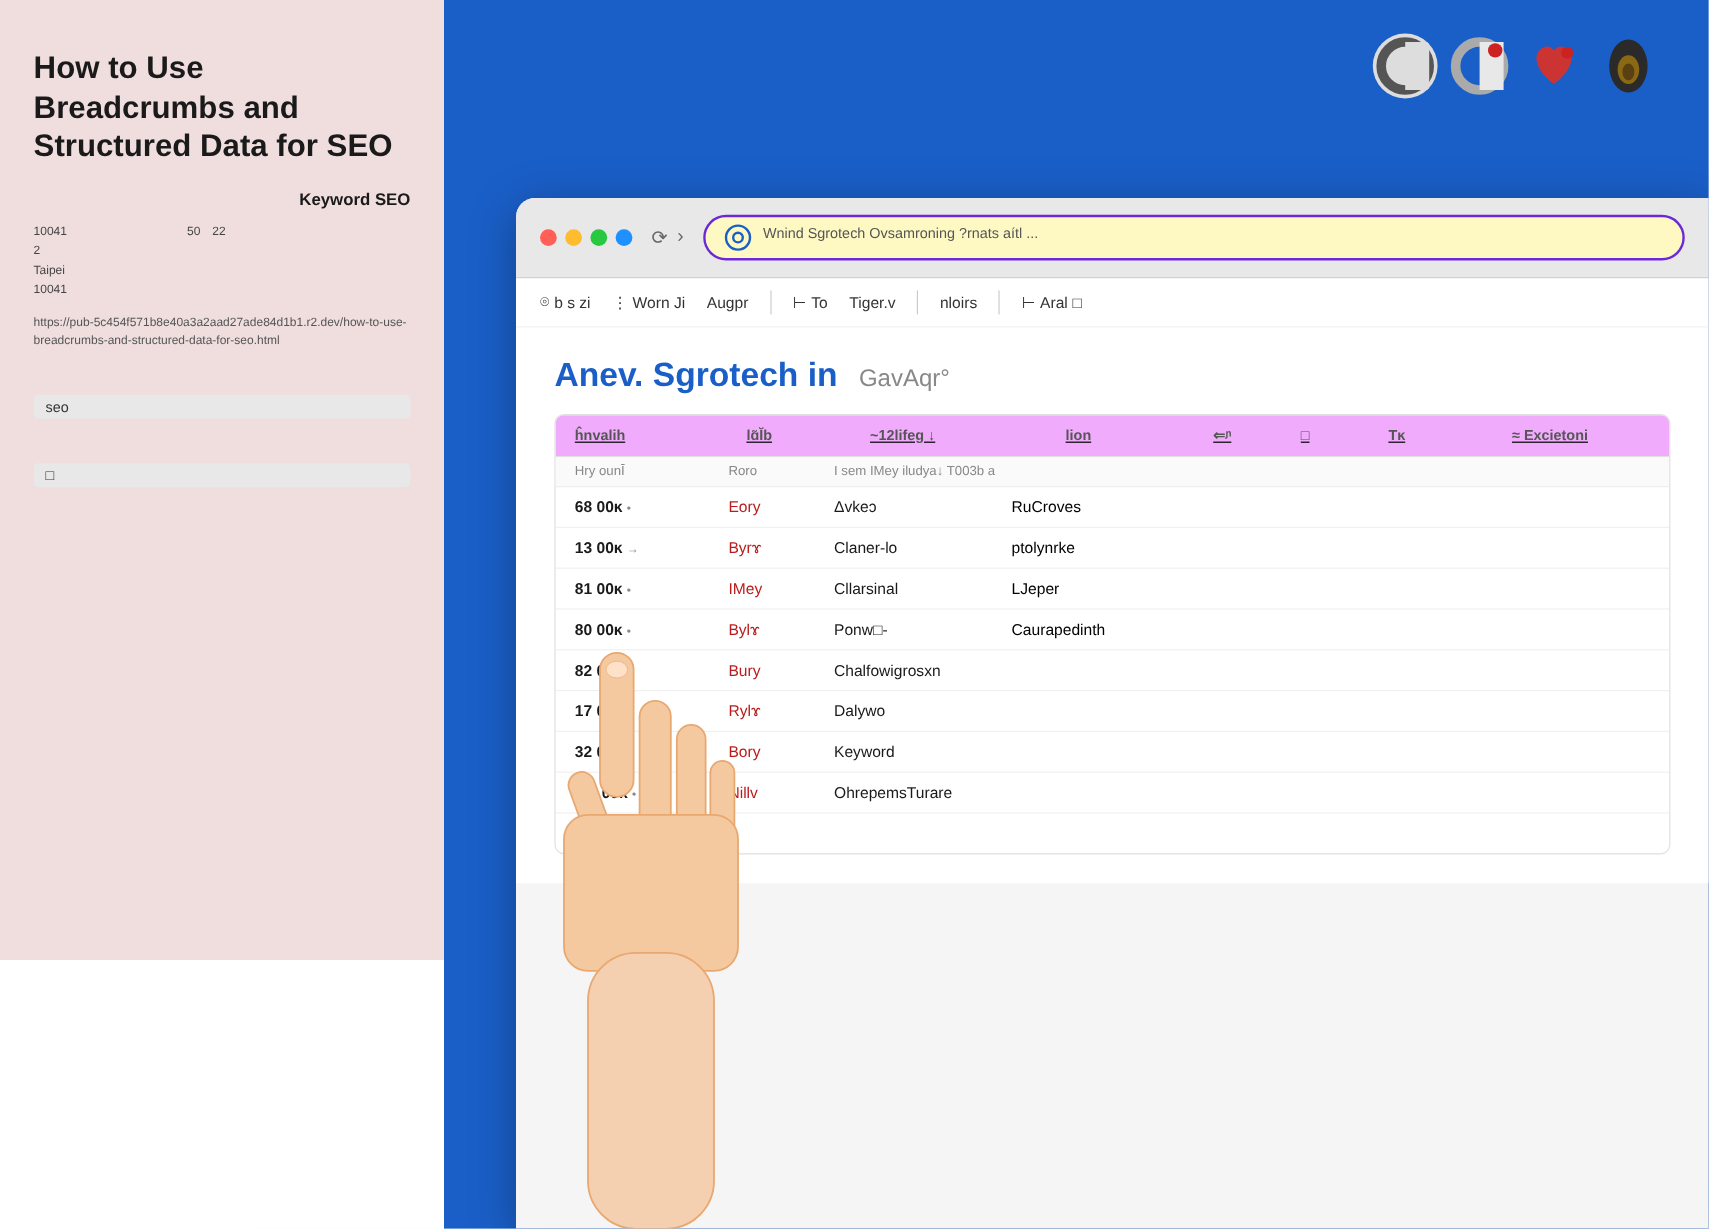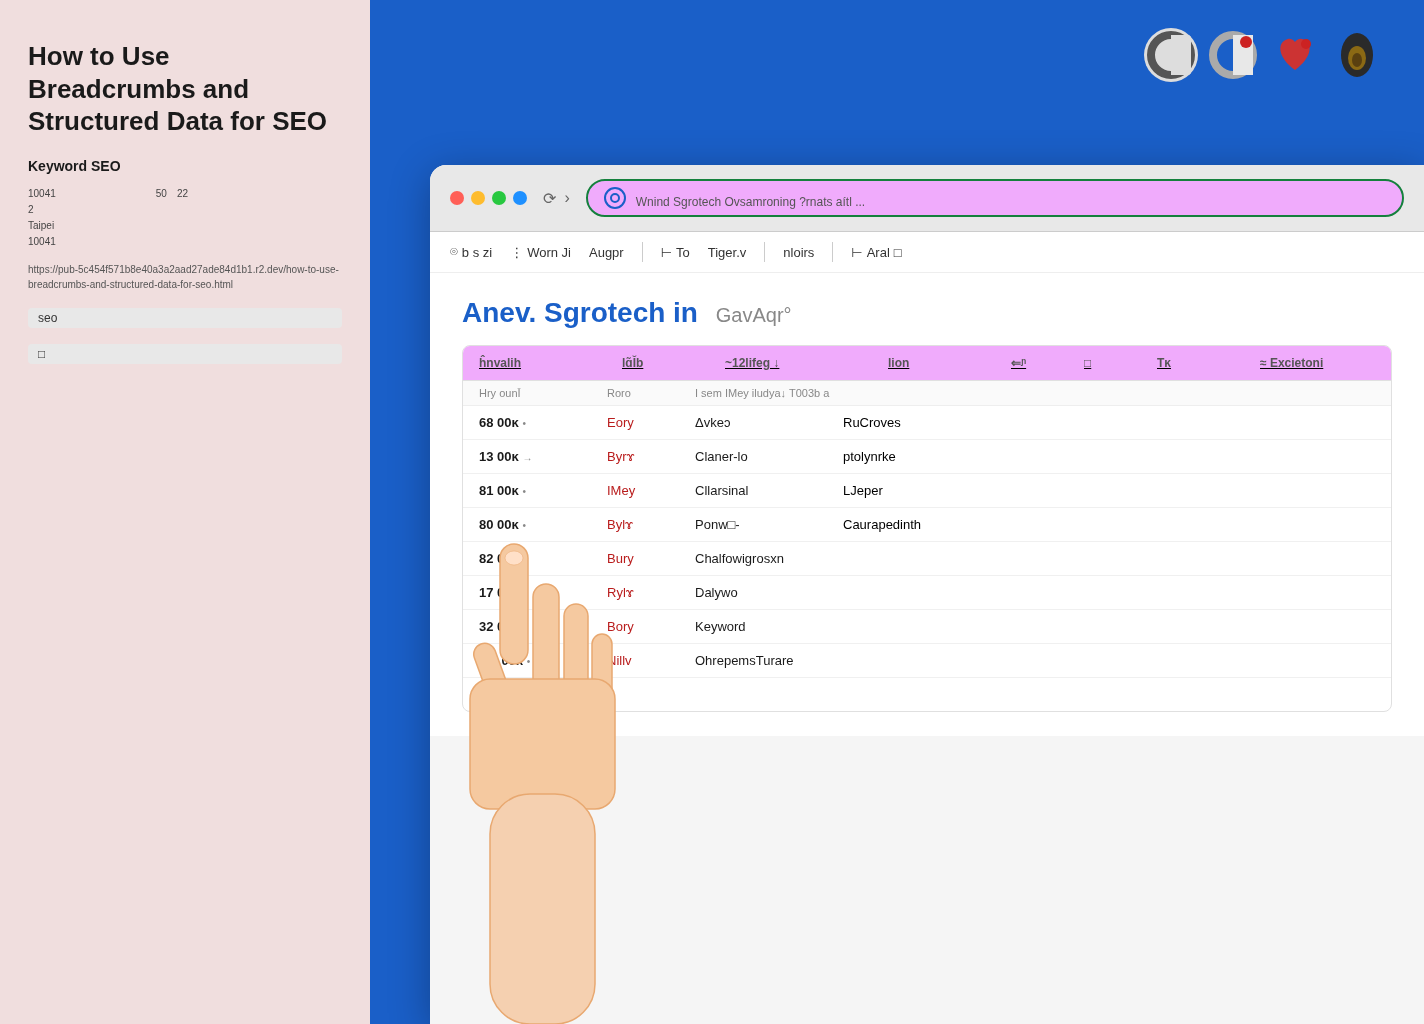--- a/index.html
+++ b/index.html
@@ -14,35 +14,36 @@
 
     
     .sidebar {
       width: 370px;
       min-width: 370px;
       background: #f0dede;
       padding: 40px 28px;
       display: flex;
       flex-direction: column;
       gap: 12px;
-      height: 1024px;
+      height: 800px;
     }
 
     .sidebar-title {
       font-size: 26px;
       font-weight: 700;
       color: #1a1a1a;
       line-height: 1.25;
       margin-bottom: 8px;
     }
 
     .sidebar-keyword-label {
       font-size: 14px;
       font-weight: 700;
       color: #1a1a1a;
+      text-align: right;
     }
 
     .sidebar-meta {
       font-size: 10px;
       color: #444;
       line-height: 1.6;
     }
 
     .sidebar-url {
       font-size: 10px;
@@ -51,21 +52,21 @@
       line-height: 1.5;
     }
 
     .sidebar-tag {
       display: inline-block;
       background: #e8e8e8;
       border-radius: 4px;
       padding: 3px 10px;
       font-size: 12px;
       color: #333;
-      margin-top: 4px;
+      margin-top: 25px;
     }
 
     
     .main {
       flex: 1;
       background: #1a5fc8;
       position: relative;
       overflow: hidden;
       height: 1024px;
     }
@@ -135,29 +136,29 @@
     }
 
     .nav-btn {
       font-size: 16px;
       color: #666;
       cursor: pointer;
     }
 
     .address-bar {
       flex: 1;
-      background: #f0abfc;
+      background: #fef9c3;
       border-radius: 20px;
       padding: 6px 16px;
       display: flex;
-      align-items: flex-end;
+      align-items: flex-start;
       gap: 10px;
       font-size: 13px;
       color: #333;
-      border: 2px solid #15803d;
+      border: 2px solid #6d28d9;
     }
 
     .address-circle {
       width: 22px;
       height: 22px;
       border-radius: 50%;
       border: 2px solid #1a5fc8;
       display: flex;
       align-items: center;
       justify-content: center;

